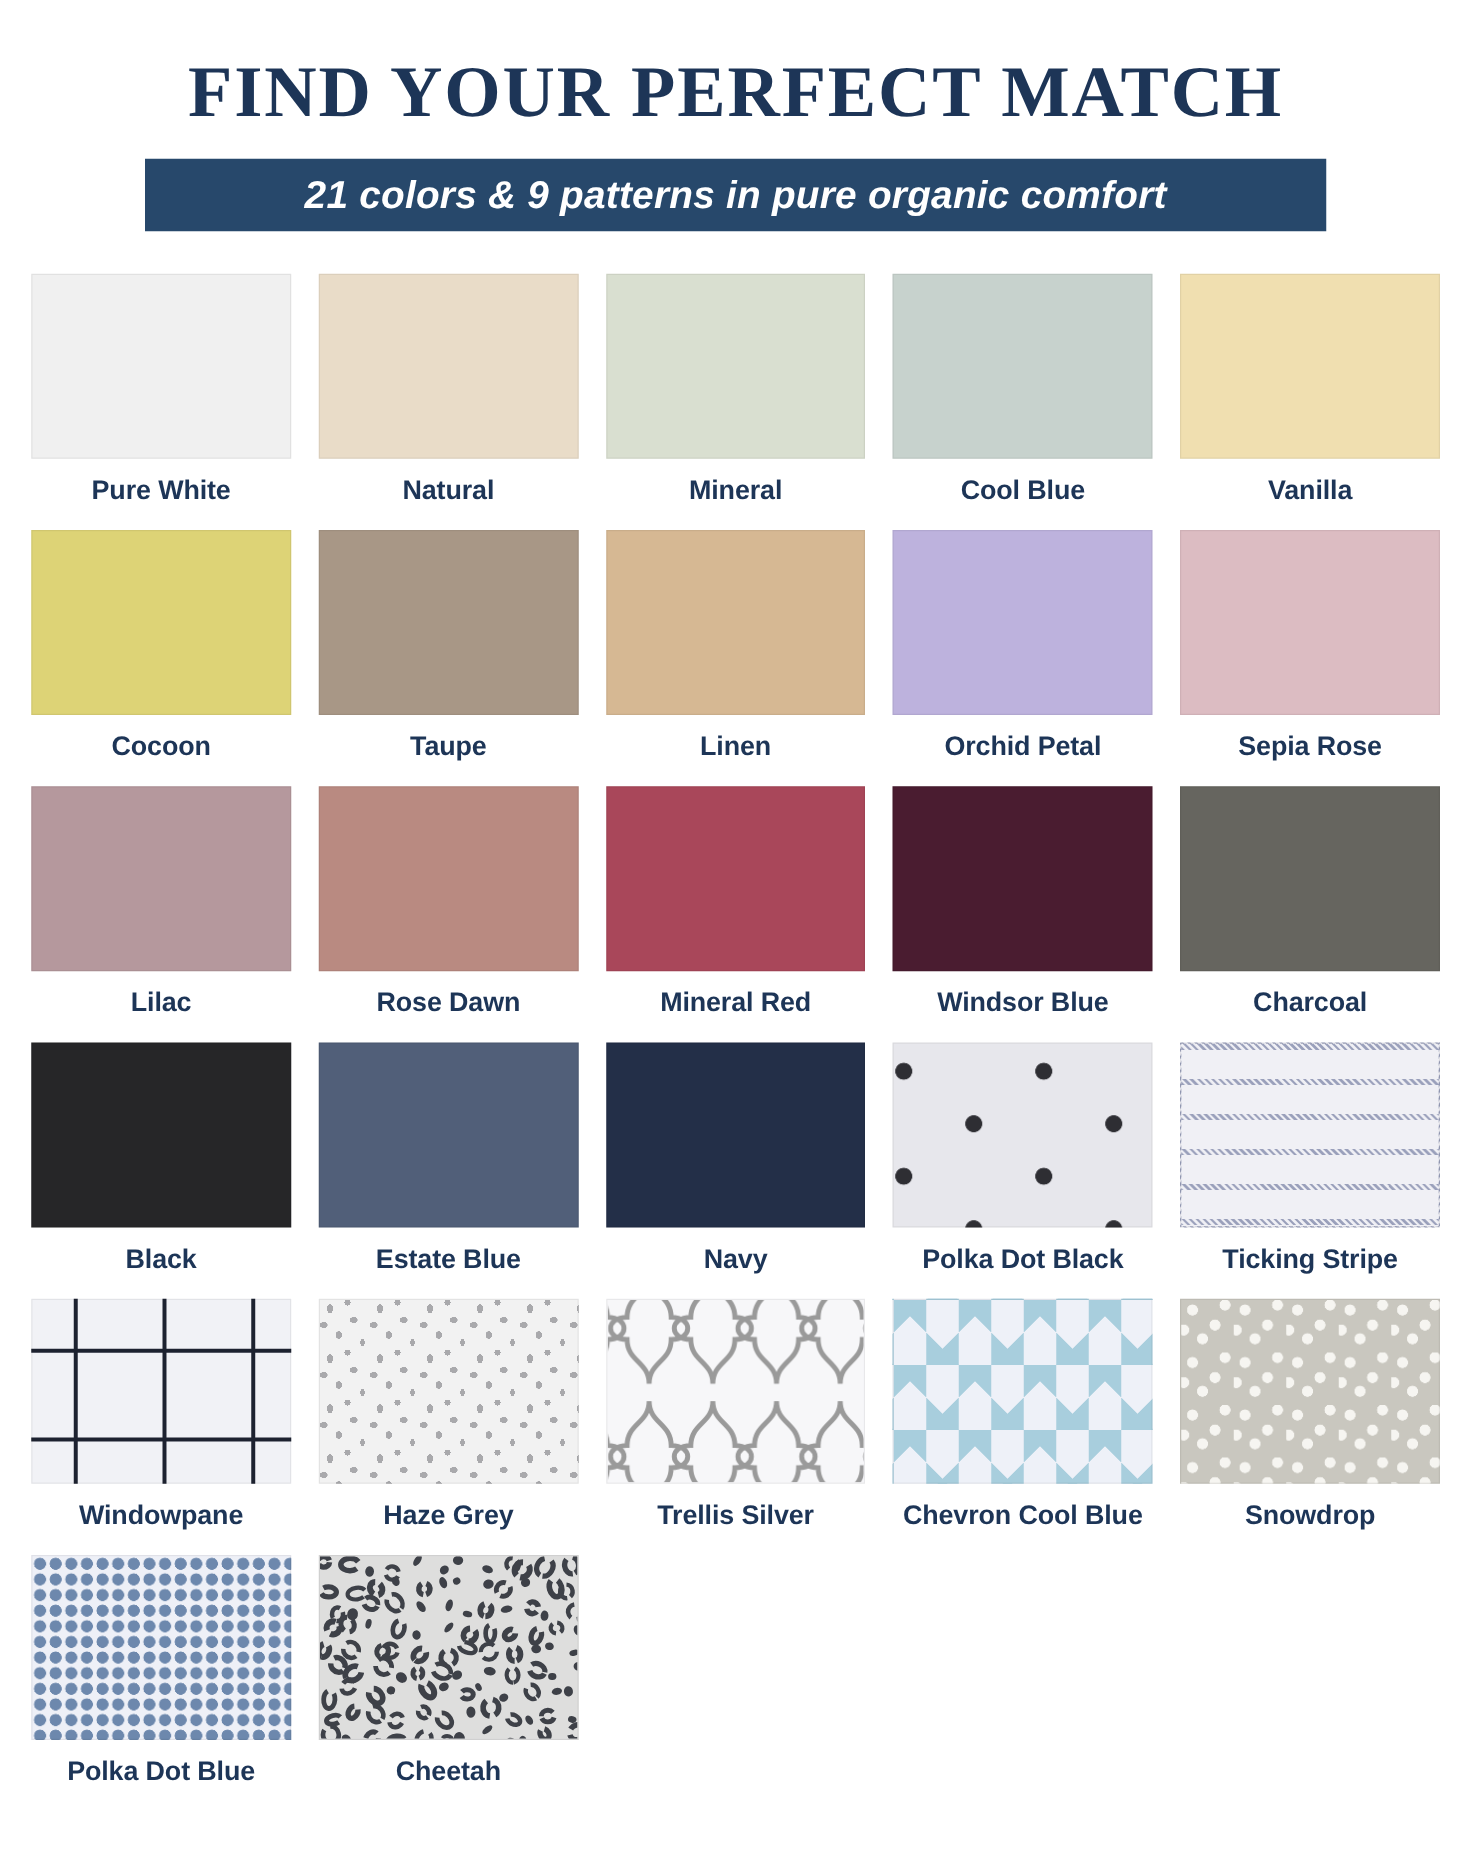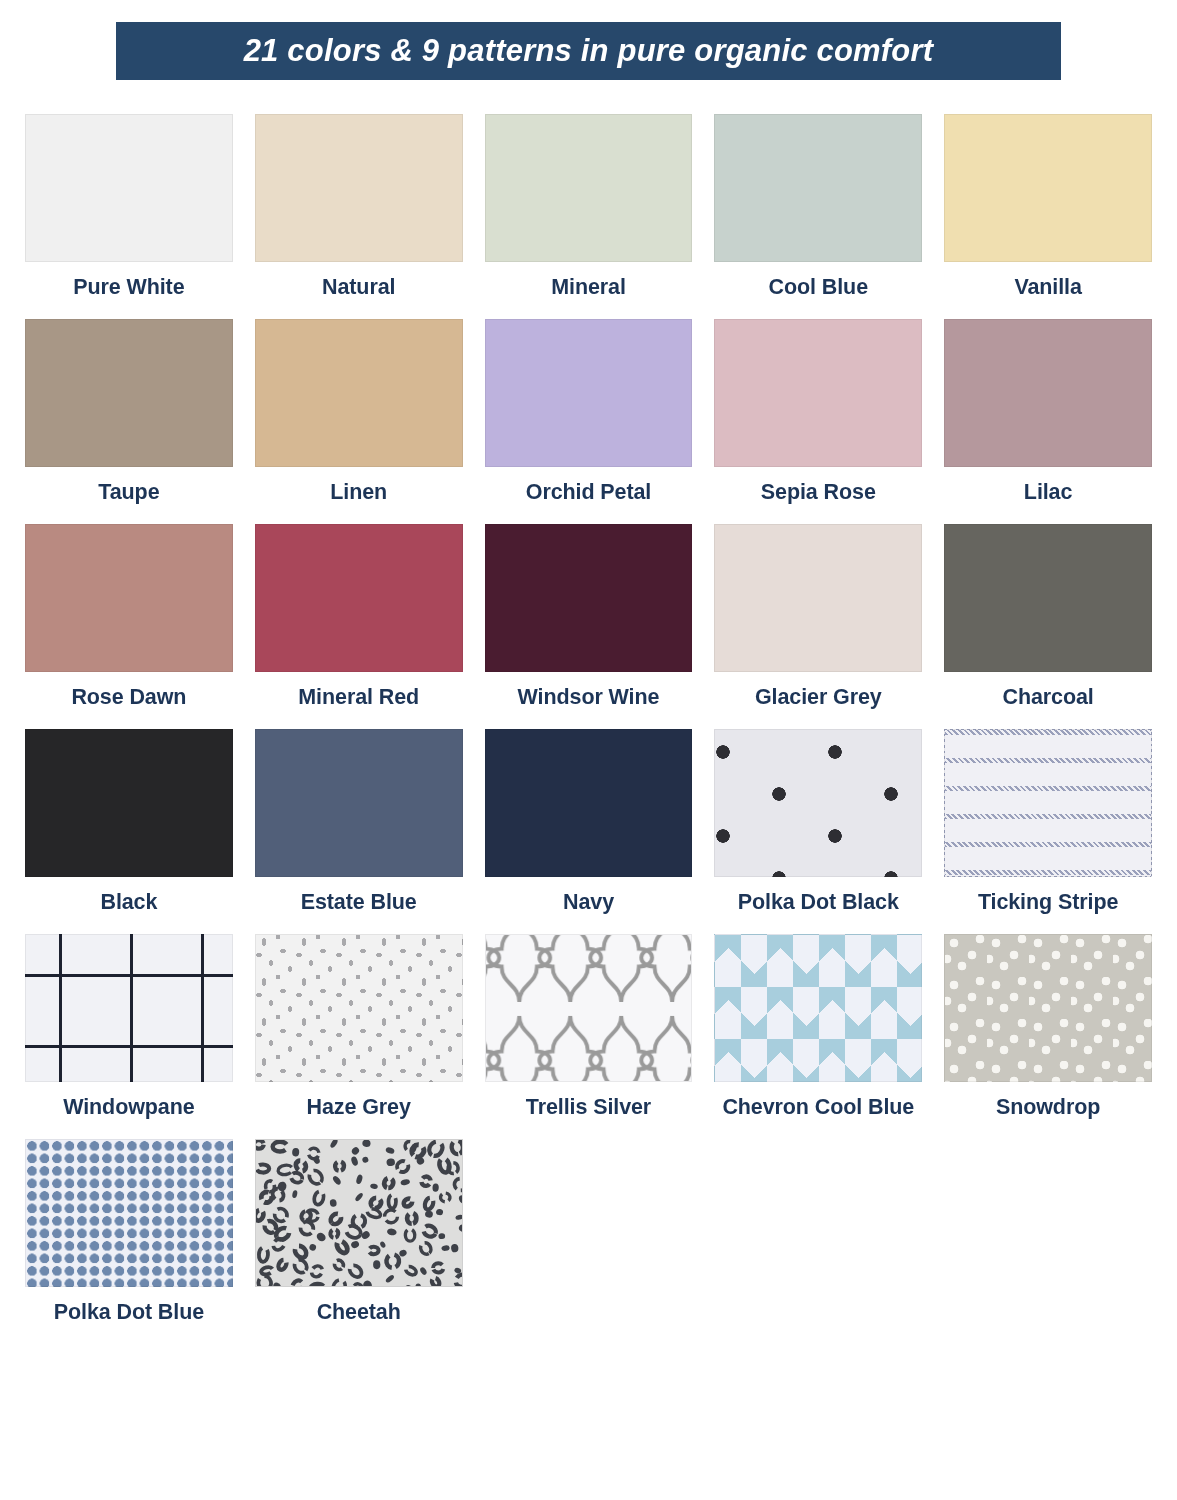--- a/index.html
+++ b/index.html
@@ -138,20 +138,21 @@
     background-size: 12.5px 12.5px;
   }
   .pat-cheetah { background-color: #dededd; }
   .pat-svg { position: absolute; inset: 0; width: 100%; height: 100%; display: block; }
 </style>
 </head>
 <body>
 
 <div class="page">
 
+  <h1 class="title">FIND YOUR PERFECT MATCH</h1>
 
   <div class="subtitle-bar">
     <span>21 colors &amp; 9 patterns in pure organic comfort</span>
   </div>
 
   <div class="grid">
       <div class="cell">
         <div class="swatch" style="background: rgb(240, 240, 240);"></div>
         <div class="label">Pure White</div>
       </div>
@@ -165,20 +166,24 @@
       </div>
       <div class="cell">
         <div class="swatch" style="background: rgb(199, 210, 205);"></div>
         <div class="label">Cool Blue</div>
       </div>
       <div class="cell">
         <div class="swatch" style="background: rgb(240, 223, 176);"></div>
         <div class="label">Vanilla</div>
       </div>
       <div class="cell">
+        <div class="swatch" style="background: rgb(221, 211, 118);"></div>
+        <div class="label">Cocoon</div>
+      </div>
+      <div class="cell">
         <div class="swatch" style="background: rgb(168, 151, 134);"></div>
         <div class="label">Taupe</div>
       </div>
       <div class="cell">
         <div class="swatch" style="background: rgb(214, 184, 147);"></div>
         <div class="label">Linen</div>
       </div>
       <div class="cell">
         <div class="swatch" style="background: rgb(189, 178, 221);"></div>
         <div class="label">Orchid Petal</div>
@@ -194,25 +199,21 @@
       <div class="cell">
         <div class="swatch" style="background: rgb(185, 138, 129);"></div>
         <div class="label">Rose Dawn</div>
       </div>
       <div class="cell">
         <div class="swatch" style="background: rgb(169, 71, 90);"></div>
         <div class="label">Mineral Red</div>
       </div>
       <div class="cell">
         <div class="swatch" style="background: rgb(74, 28, 48);"></div>
-        <div class="label">Windsor Wine</div>
-      </div>
-      <div class="cell">
-        <div class="swatch" style="background: rgb(230, 220, 215);"></div>
-        <div class="label">Glacier Grey</div>
+        <div class="label">Windsor Blue</div>
       </div>
       <div class="cell">
         <div class="swatch" style="background: rgb(102, 101, 95);"></div>
         <div class="label">Charcoal</div>
       </div>
       <div class="cell">
         <div class="swatch" style="background: rgb(38, 38, 40);"></div>
         <div class="label">Black</div>
       </div>
       <div class="cell">

